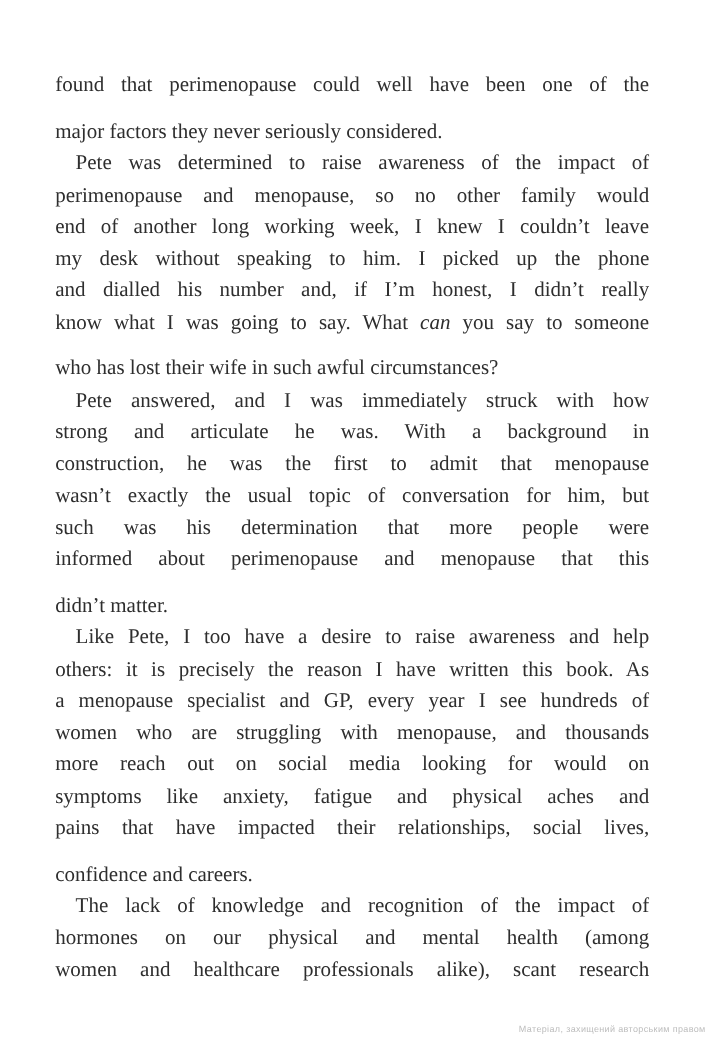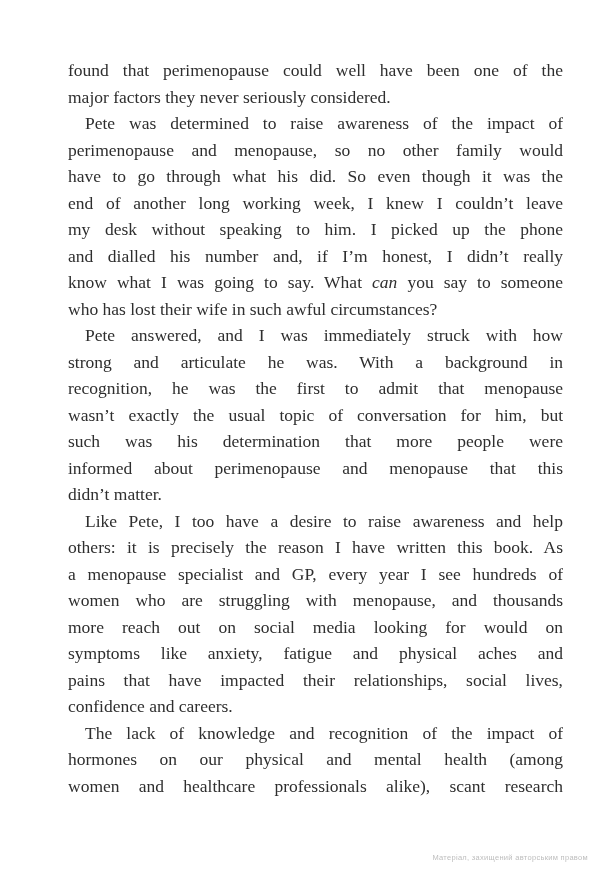--- a/index.html
+++ b/index.html
@@ -9,38 +9,39 @@
   }
   .page {
     position: relative;
     width: 600px;
     height: 869px;
     background: #ffffff;
     overflow: hidden;
   }
   .text-block {
     position: absolute;
-    left: 68px;
+    left: 46px;
     top: 57px;
     width: 495px;
     font-family: "Liberation Serif", "DejaVu Serif", serif;
     font-size: 17.5px;
     line-height: 26.5px;
     color: #2e2e2e;
   }
   .para { margin: 0; padding: 0; }
   .line {
     text-align: justify;
     text-align-last: justify;
     -moz-text-align-last: justify;
     height: 26.5px;
     overflow: hidden;
   }
   .line.last {
     text-align-last: left;
+    margin-top: 12px;
     -moz-text-align-last: left;
   }
   .line.indent { text-indent: 17px; }
   .line i { }
   .watermark {
     position: absolute;
     right: 12px;
     bottom: 7px;
     font-family: "Liberation Sans", "DejaVu Sans", sans-serif;
     font-size: 7.5px;
@@ -54,31 +55,30 @@
 
 <div class="page">
   <div class="text-block">
       <div class="para">
         <div class="line">found that perimenopause could well have been one of the</div>
         <div class="line last">major factors they never seriously considered.</div>
       </div>
       <div class="para">
         <div class="line indent">Pete was determined to raise awareness of the impact of</div>
         <div class="line">perimenopause and menopause, so no other family would</div>
-        <div class="line">have to go through what his did. So even though it was the</div>
         <div class="line">end of another long working week, I knew I couldn’t leave</div>
         <div class="line">my desk without speaking to him. I picked up the phone</div>
         <div class="line">and dialled his number and, if I’m honest, I didn’t really</div>
         <div class="line">know what I was going to say. What <i>can</i> you say to someone</div>
         <div class="line last">who has lost their wife in such awful circumstances?</div>
       </div>
       <div class="para">
         <div class="line indent">Pete answered, and I was immediately struck with how</div>
         <div class="line">strong and articulate he was. With a background in</div>
-        <div class="line">recognition, he was the first to admit that menopause</div>
+        <div class="line">construction, he was the first to admit that menopause</div>
         <div class="line">wasn’t exactly the usual topic of conversation for him, but</div>
         <div class="line">such was his determination that more people were</div>
         <div class="line">informed about perimenopause and menopause that this</div>
         <div class="line last">didn’t matter.</div>
       </div>
       <div class="para">
         <div class="line indent">Like Pete, I too have a desire to raise awareness and help</div>
         <div class="line">others: it is precisely the reason I have written this book. As</div>
         <div class="line">a menopause specialist and GP, every year I see hundreds of</div>
         <div class="line">women who are struggling with menopause, and thousands</div>

